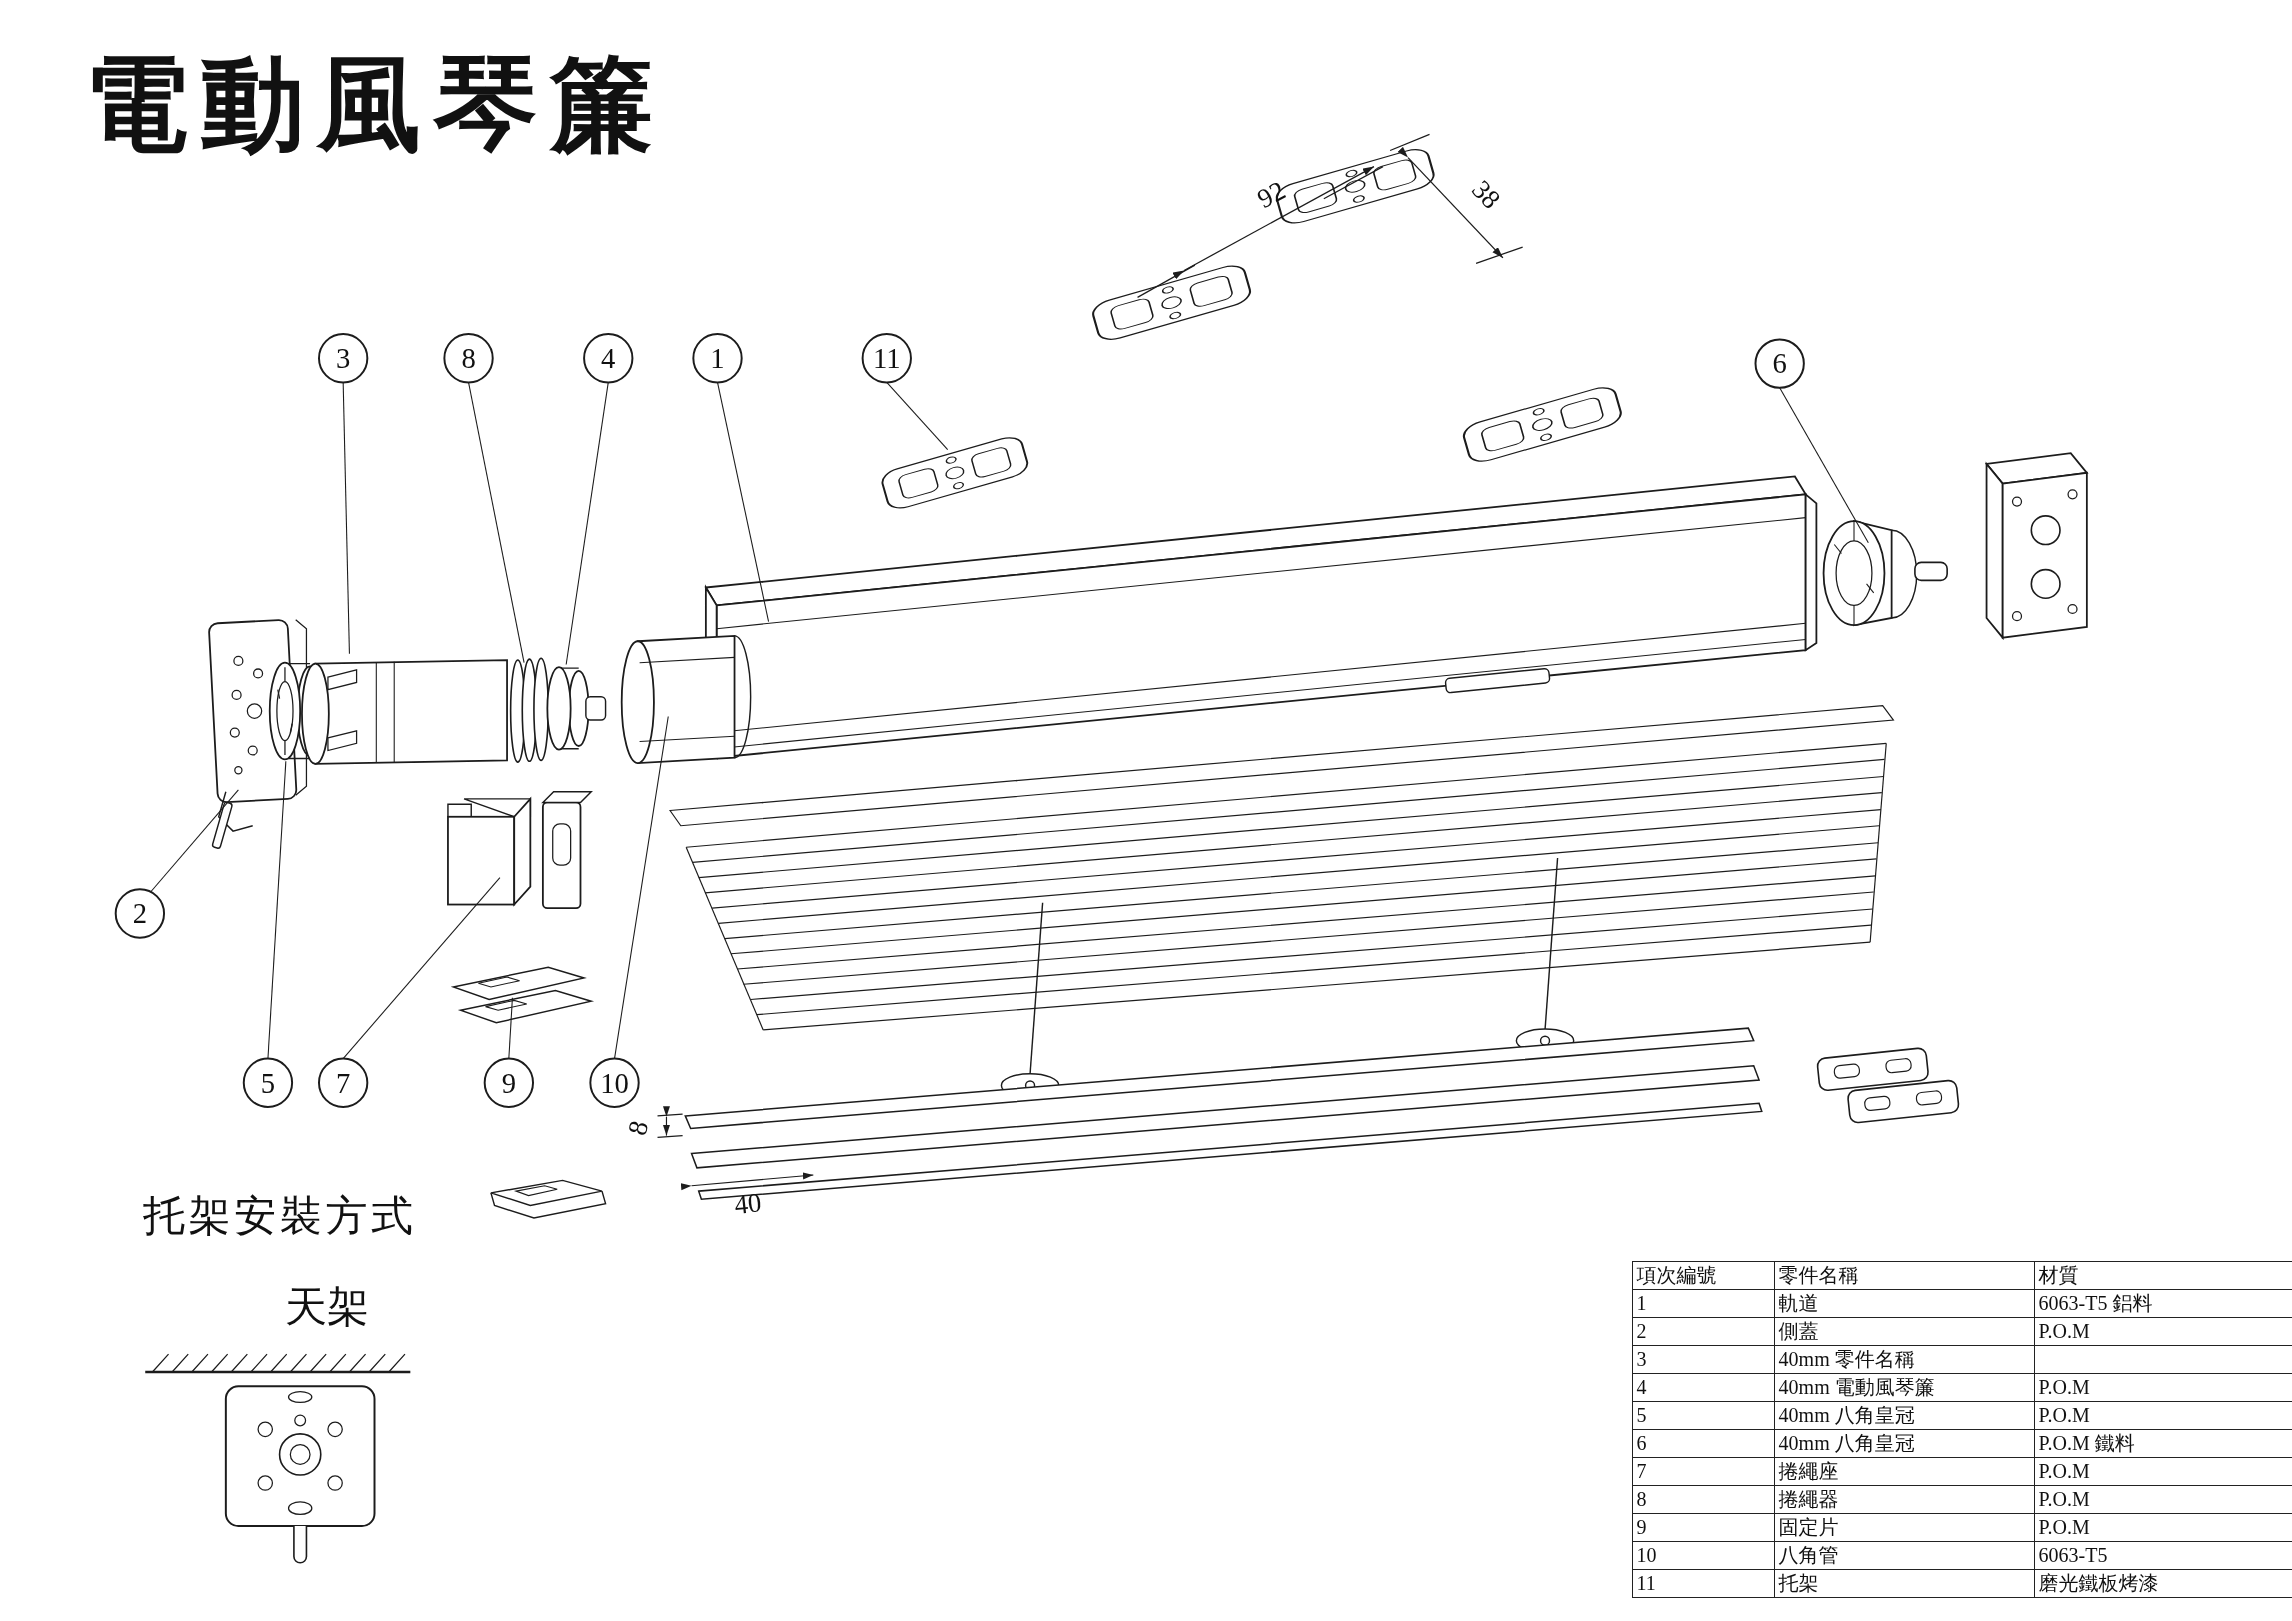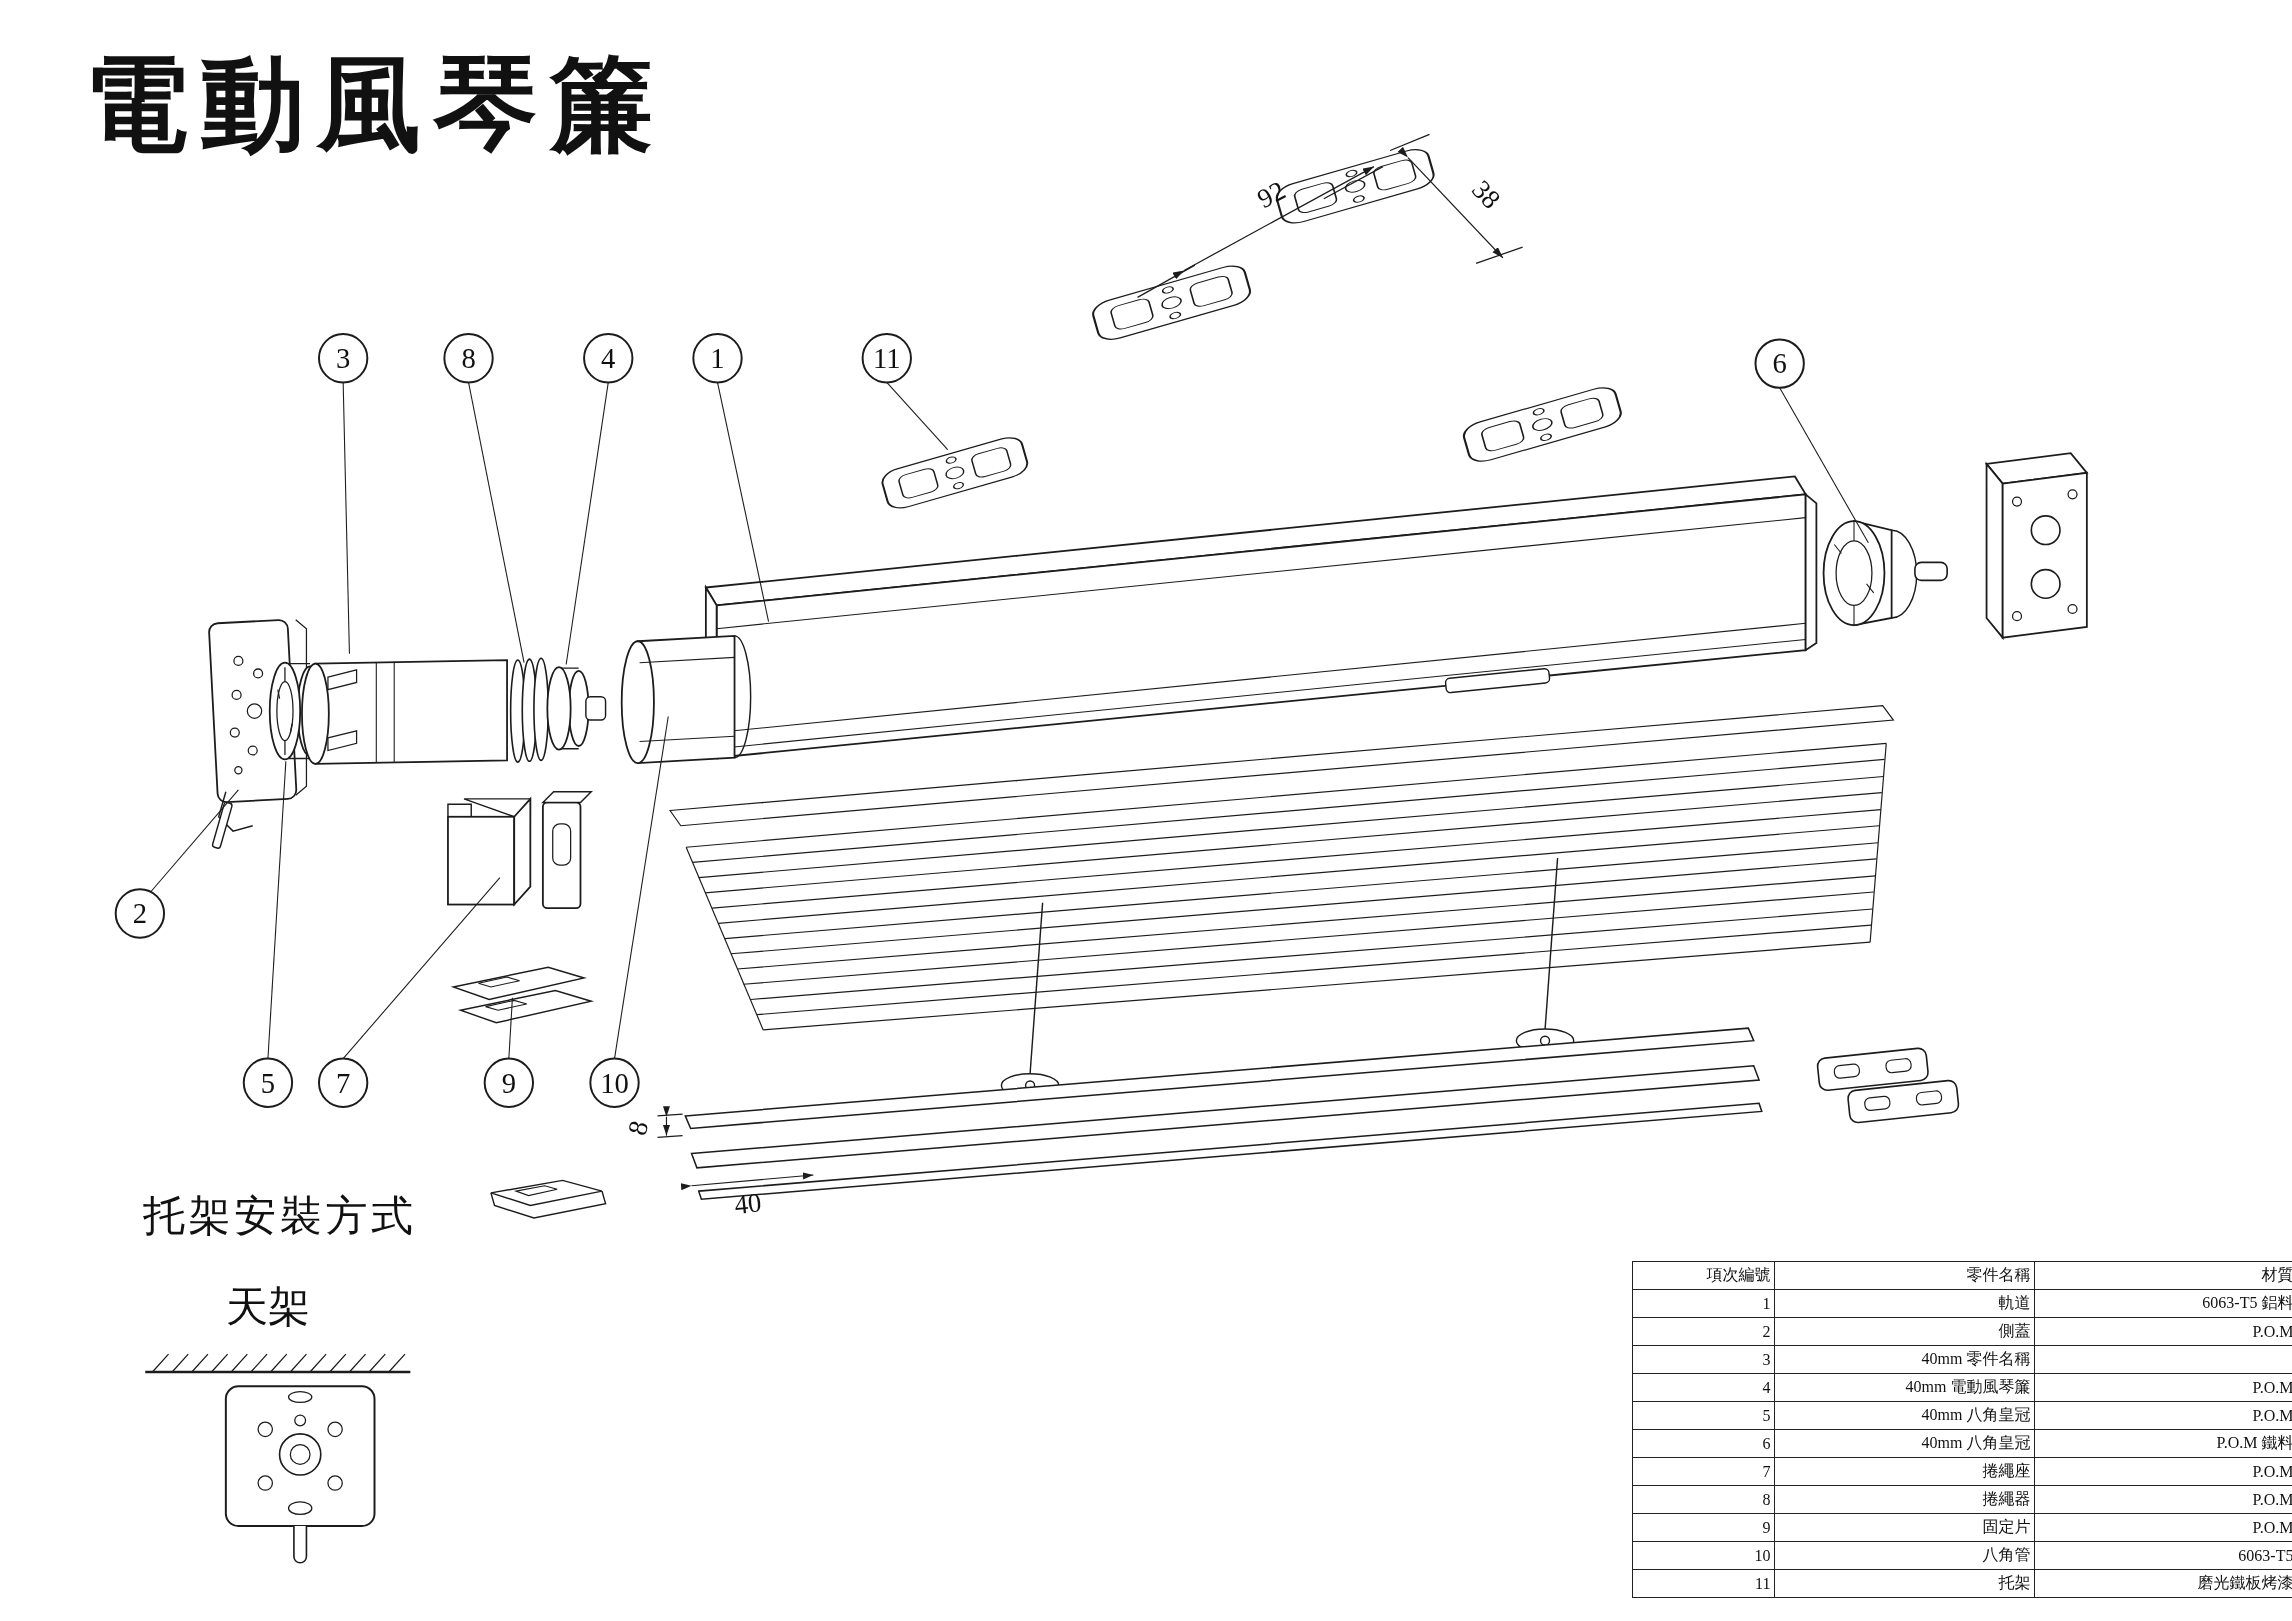--- a/index.html
+++ b/index.html
@@ -2,25 +2,25 @@
 <html style="font-size:14.3px"><head>
 <meta charset="utf-8">
 <style>
   html,body{margin:0;padding:0;background:#fff;}
   body{width:2293px;height:1621px;position:relative;overflow:hidden;
        font-family:"Liberation Serif","DejaVu Serif",serif;color:#111;}
   #lineart{position:absolute;left:0;top:0;}
   .overlay{position:absolute;white-space:nowrap;}
   .title{left:84px;top:36px;font-size:104px;font-weight:600;letter-spacing:12.5px;text-align:center;}
   .install-heading{left:143px;top:1188px;font-size:42px;letter-spacing:3.6px;}
-  .install-sub{left:226px;top:1279px;font-size:42px;width:143px;text-align:left;}
+  .install-sub{left:226px;top:1279px;font-size:42px;width:143px;text-align:right;}
   .table-wrap{left:1632px;top:1261px;width:665px;}
   table.parts{width:100%;border-collapse:collapse;border:1.4px solid #222;table-layout:fixed;}
-  table.parts th,table.parts td{border:1.1px solid #222;height:27px;font-size:16px;
-      font-weight:normal;text-align:right;padding:0 3.6px;overflow:hidden;}
+  table.parts th,table.parts td{border:1.1px solid #222;height:27px;font-size:20px;
+      font-weight:normal;text-align:left;padding:0 3.6px;overflow:hidden;}
   svg text{font-family:"Liberation Serif","DejaVu Serif",serif;fill:#111;}
   .balloon-num{font-size:32px;}
   .dim-num{font-size:30px;}
 </style>
 </head>
 <body>
 
 <svg id="lineart" width="2293" height="1621" viewBox="0 0 2560 1810" stroke="#1c1c1c" fill="none" stroke-width="2">
 
   <defs>

